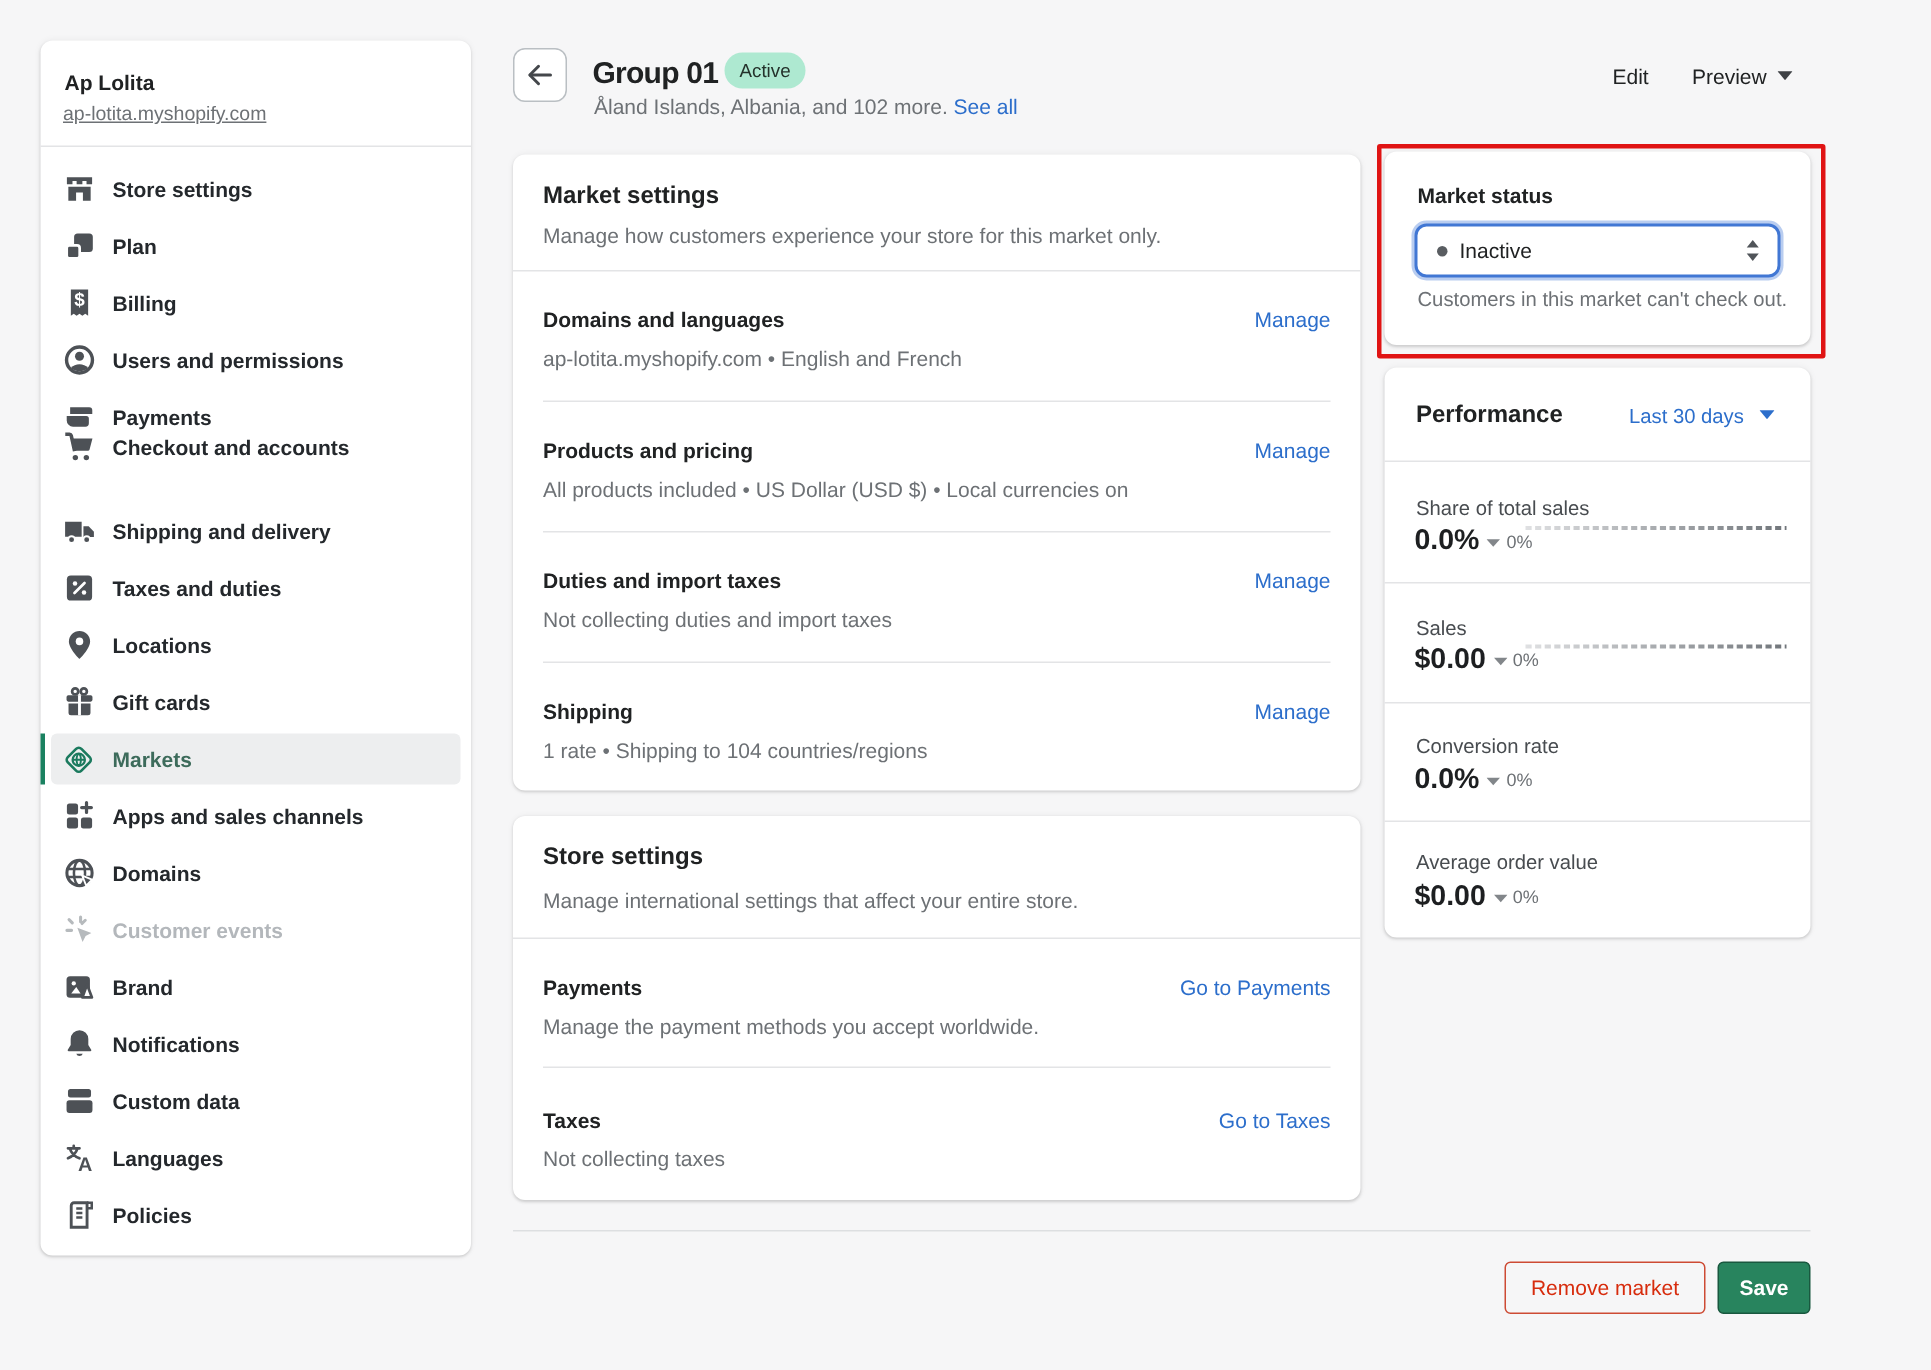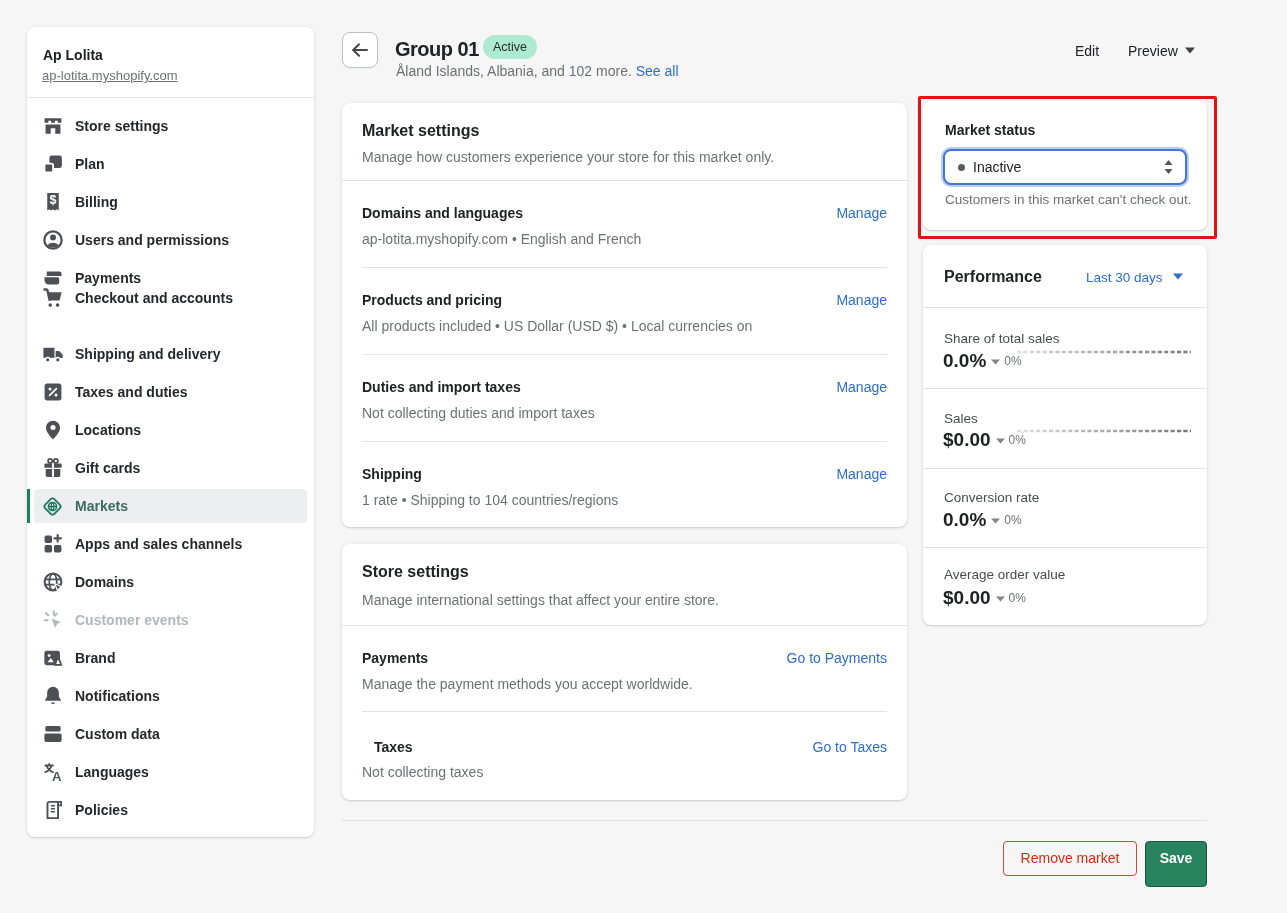--- a/index.html
+++ b/index.html
@@ -236,21 +236,21 @@
 <div class="card" style="left:342px; top:544px; width:565px; height:256px;">
   <div class="a h2" style="left:20px; top:18px;">Store settings</div>
   <div class="a sub" style="left:20px; top:46px;">Manage international settings that affect your entire store.</div>
   <div class="div" style="left:0; right:0; top:81px;"></div>
 
   <div class="a rowh" style="left:20px; top:104px;">Payments</div>
   <div class="a link" style="right:20px; top:104px;">Go to Payments</div>
   <div class="a sub" style="left:20px; top:130px;">Manage the payment methods you accept worldwide.</div>
   <div class="div" style="left:20px; right:20px; top:167px;"></div>
 
-  <div class="a rowh" style="left:32px; top:193px;">Taxes</div>
+  <div class="a rowh" style="left:20px; top:193px;">Taxes</div>
   <div class="a link" style="right:20px; top:193px;">Go to Taxes</div>
   <div class="a sub" style="left:20px; top:218px;">Not collecting taxes</div>
 </div>
 
 <div class="card" style="left:923px; top:101px; width:284px; height:129px; border-radius:8px;">
   <div class="a" style="left:22px; top:20px; font-size:14px; font-weight:700; line-height:18px;">Market status</div>
   <div class="a" style="left:20px; top:48px; width:244px; height:36px; background:#fff; border:2px solid #4177d4; border-radius:8px; box-shadow:0 0 0 2px #b9cdf0;">
     <span class="a" style="left:13px; top:12.5px; width:7px; height:7px; border-radius:50%; background:#595d61;"></span>
     <span class="a" style="left:28px; top:7px; font-size:14px; line-height:18px; color:#202223;">Inactive</span>
     <svg class="a" style="right:11px; top:9px;" width="11" height="14" viewBox="0 0 11 14">
@@ -325,13 +325,13 @@
     <span class="pval">$0.00</span>
     <svg width="9" height="6" viewBox="0 0 9 6">
         <path d="M0 .5h9L4.5 5.5z" fill="#82868a"></path>
       </svg>
     <span class="ppct">0%</span>
   </div>
 </div>
 
 <div class="div" style="left:342px; top:820px; width:865px; background:#dddfe1;"></div>
 <div class="a" style="left:1003px; top:841px; width:134px; height:35px; border:1px solid #cd4b34; border-radius:4px; text-align:center; line-height:33px; font-size:14px; font-weight:400; color:#d72c0d;">Remove market</div>
-<div class="a" style="left:1145px; top:841px; width:62px; height:46px; background:#28845e; border:1px solid #19583f; border-radius:4px; text-align:center; line-height:33px; font-size:14px; font-weight:600; color:#fff;">Save</div>
+<div class="a" style="left:1145px; top:841px; width:62px; height:35px; background:#28845e; border:1px solid #19583f; border-radius:4px; text-align:center; line-height:33px; font-size:14px; font-weight:600; color:#fff;">Save</div>
 
 </body></html>

